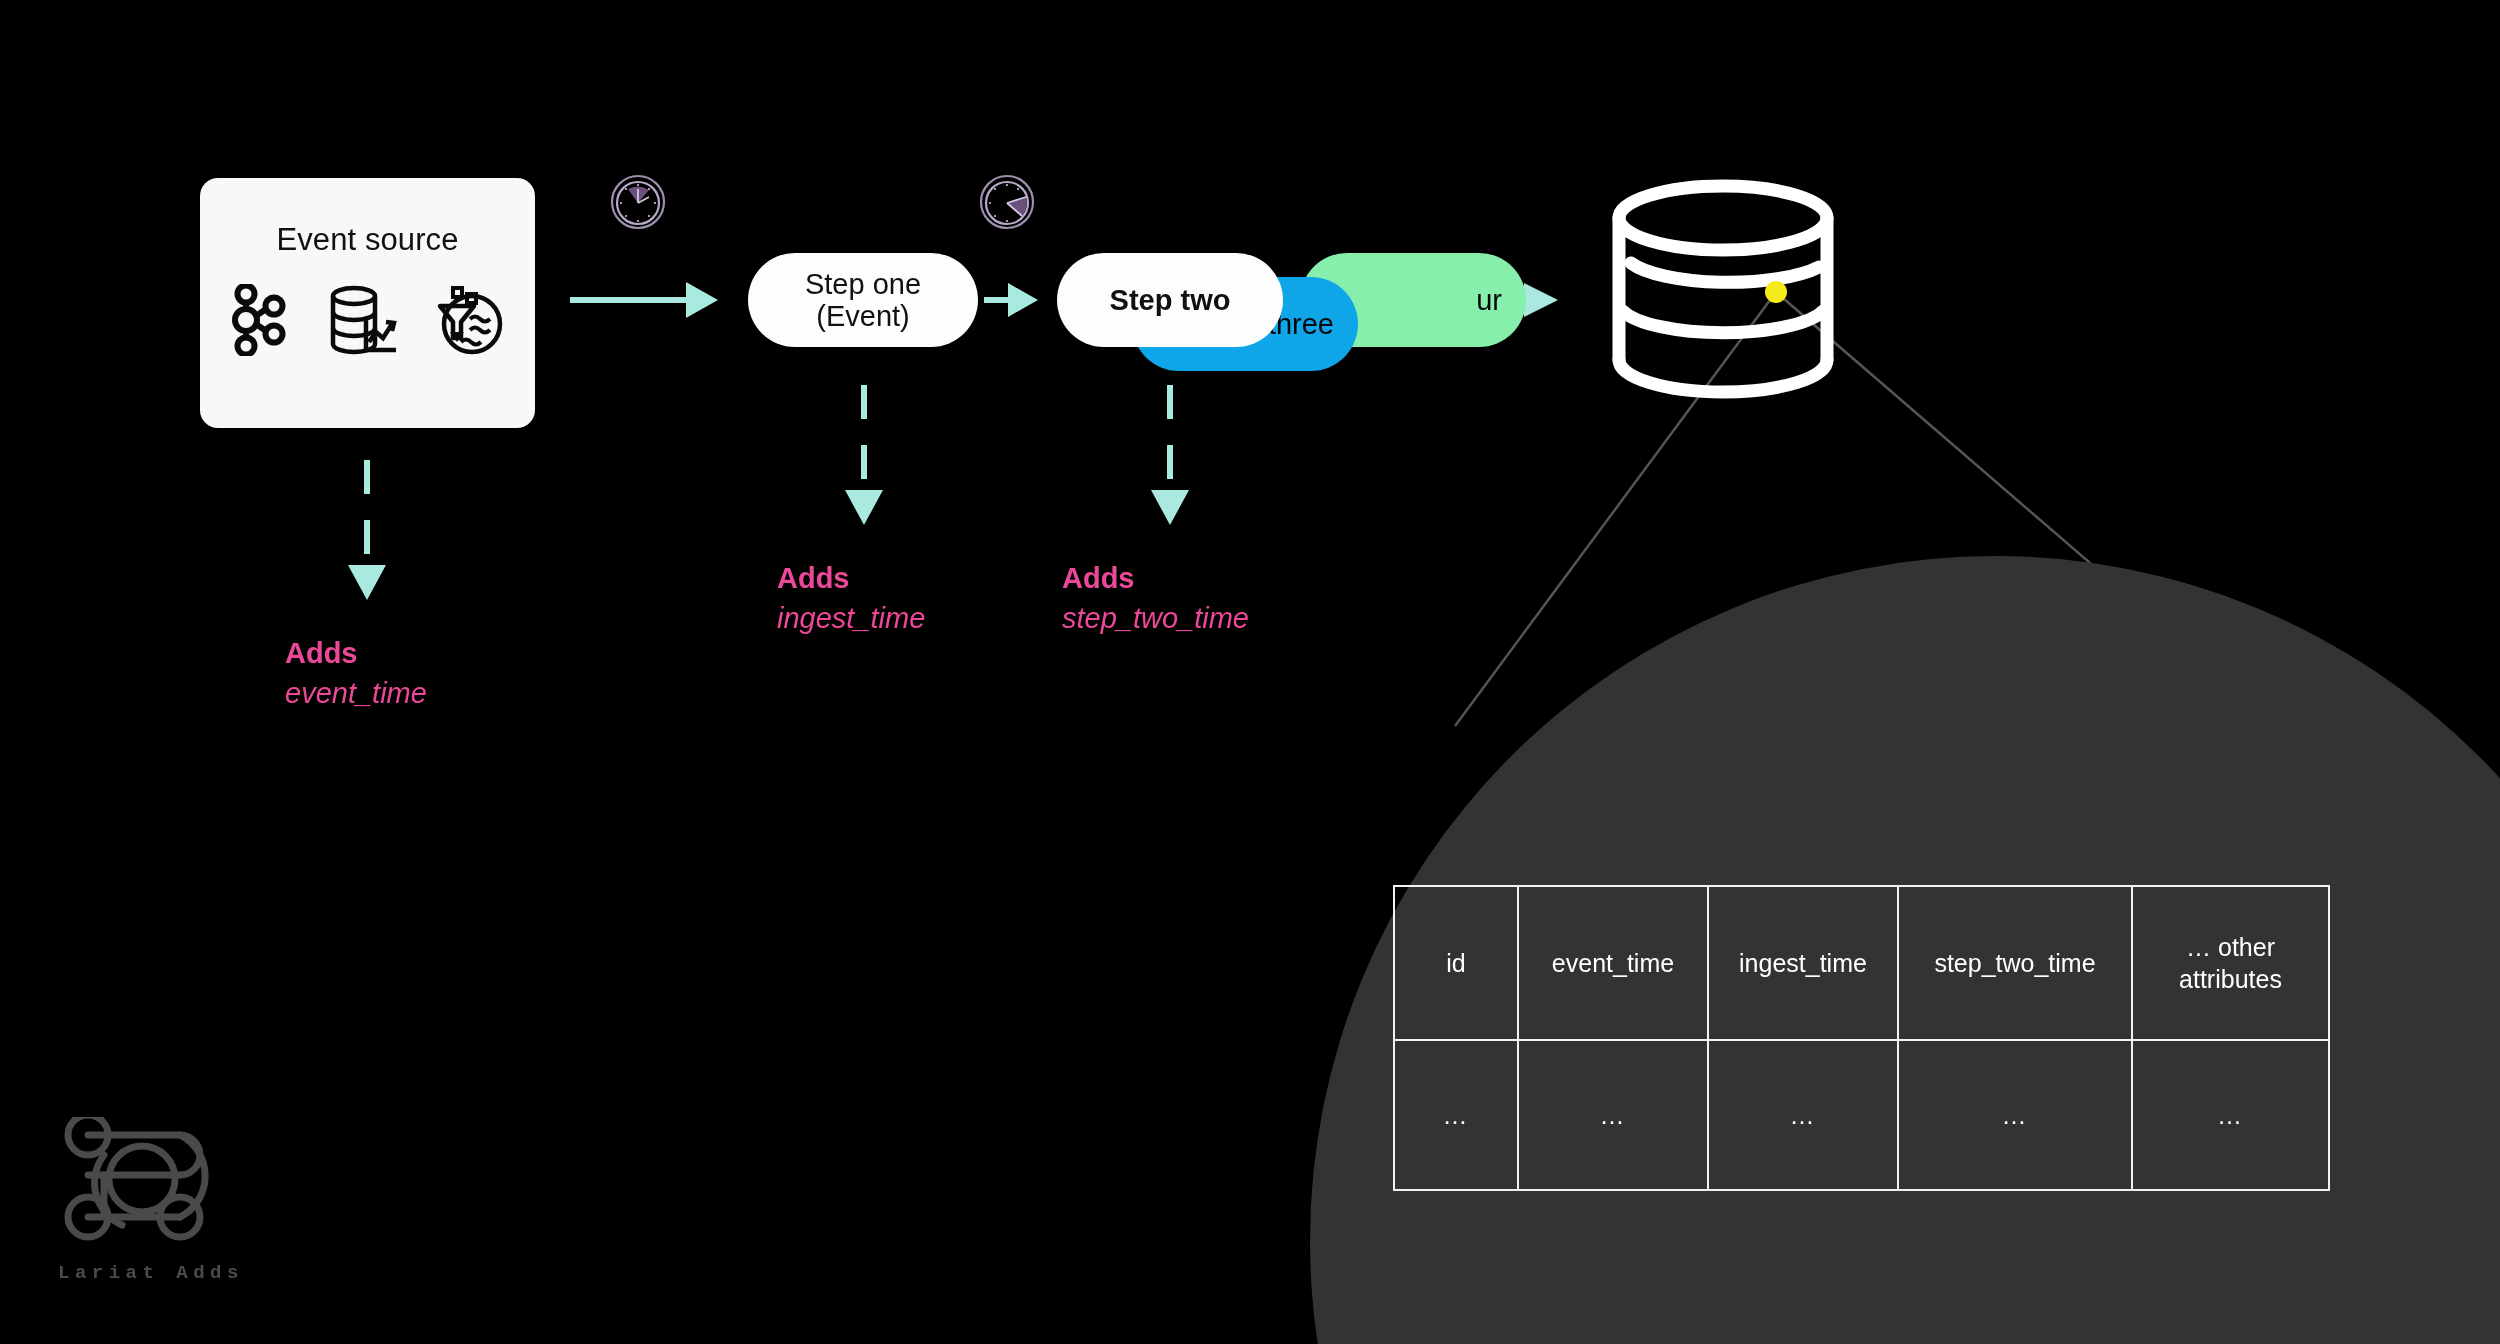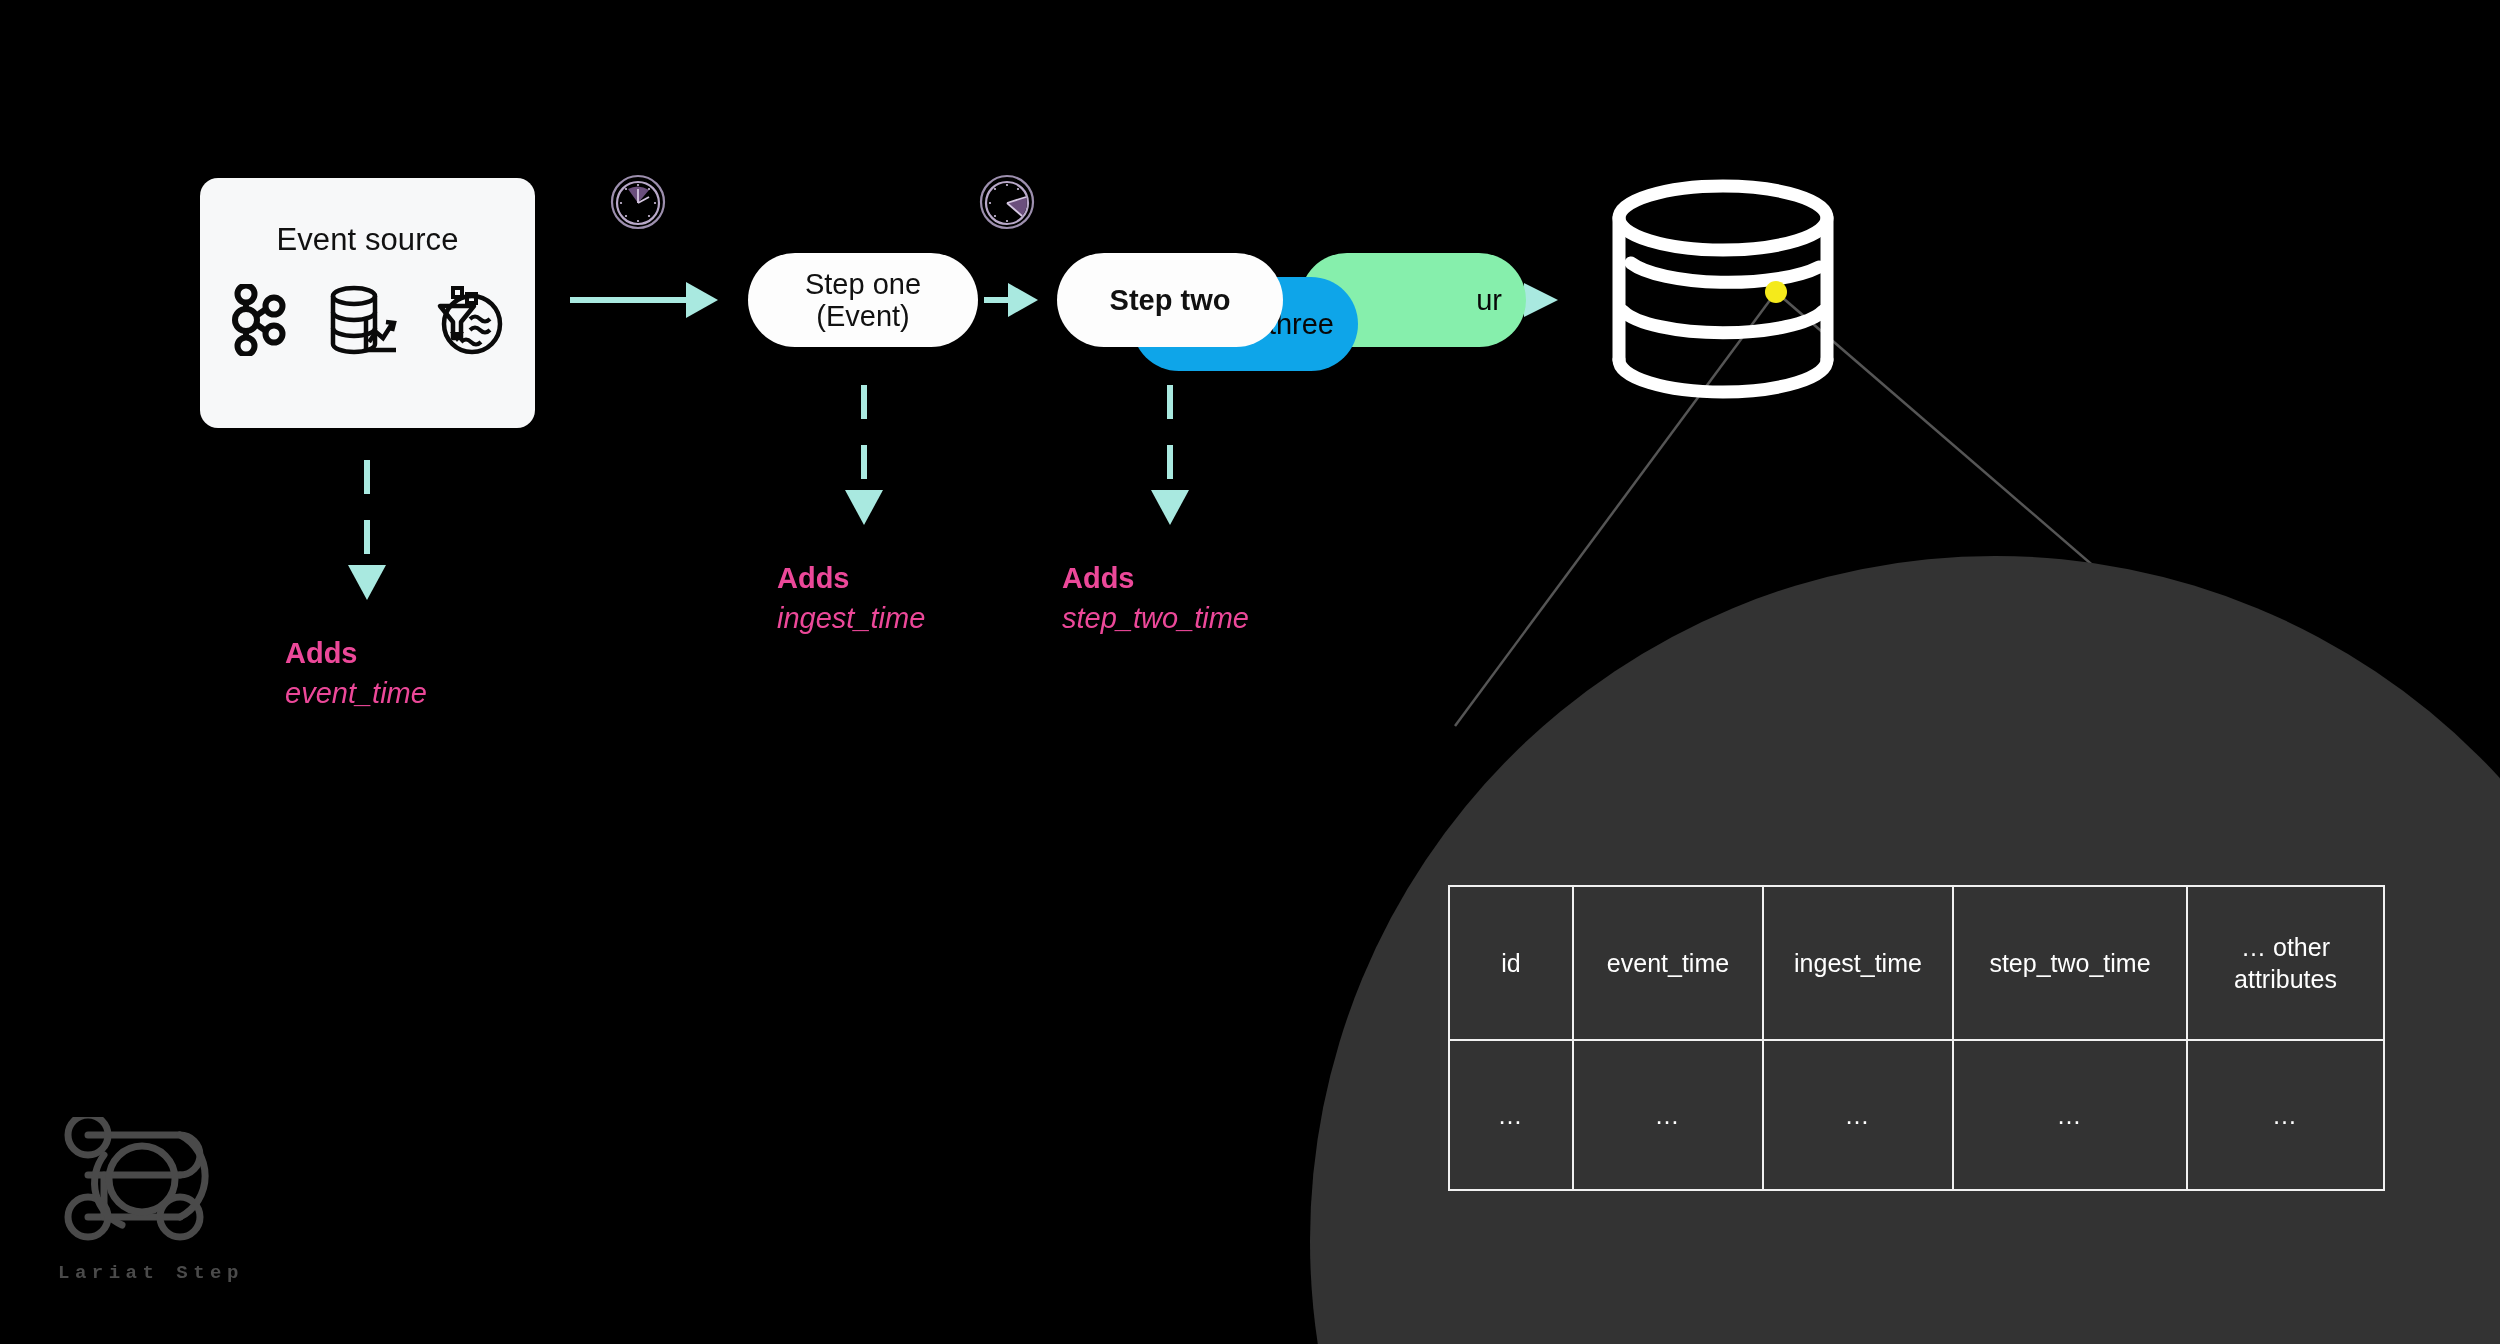--- a/index.html
+++ b/index.html
@@ -159,21 +159,21 @@
     width: 1370px;
     height: 1370px;
     border-radius: 50%;
     background: #333333;
     z-index: 1;
   }
 
   
   .data-table {
     position: absolute;
-    left: 1448px;
+    left: 1393px;
     top: 885px;
     width: 925px;
     border-collapse: collapse;
     z-index: 2;
     table-layout: fixed;
   }
   .data-table td {
     border: 2px solid #f2f2f2;
     color: #ffffff;
     font-size: 25px;
@@ -405,16 +405,16 @@
           <path d="M42,58 L42,100"></path>
           <circle cx="26" cy="18" r="20"></circle>
           <circle cx="26" cy="100" r="20"></circle>
           <circle cx="118" cy="100" r="20"></circle>
           <circle cx="80" cy="62" r="33"></circle>
           <path d="M118,18 A46,46 0 0 1 118,100"></path>
           <path d="M42,38 A46,46 0 0 0 60,108"></path>
         </g>
       </svg>
     </span>
-    <div class="logo-text">Lariat Step</div>
+    <div class="logo-text">Lariat Adds</div>
   </div>
 
 </div>
 
 </body></html>

